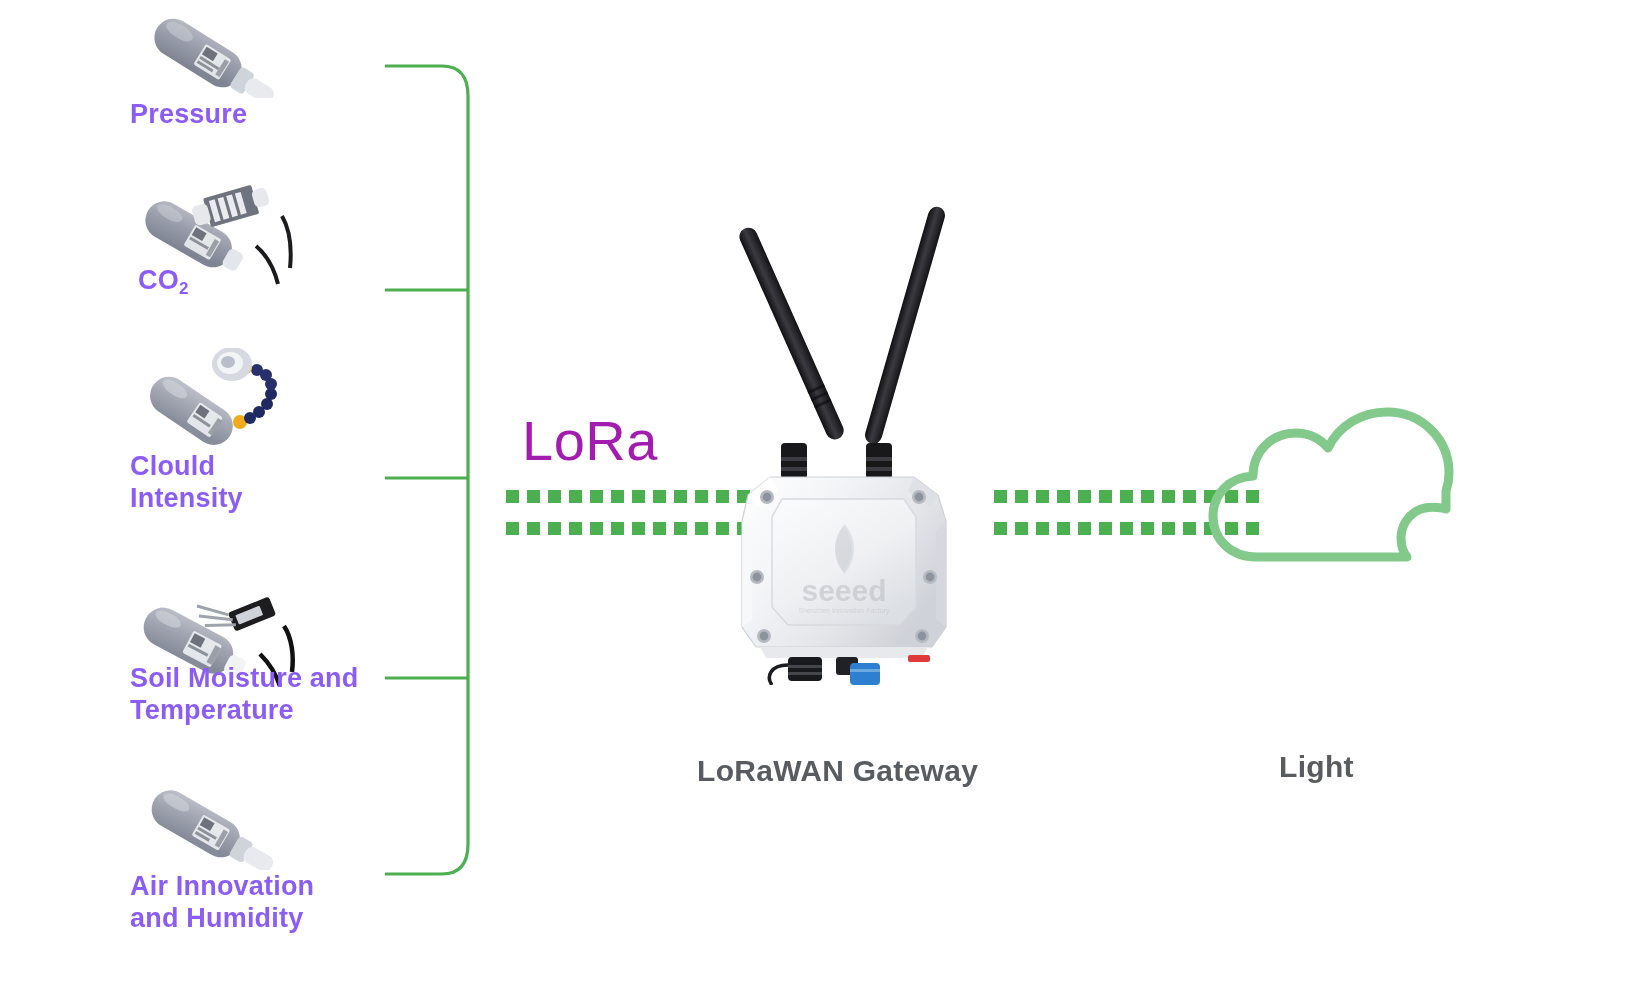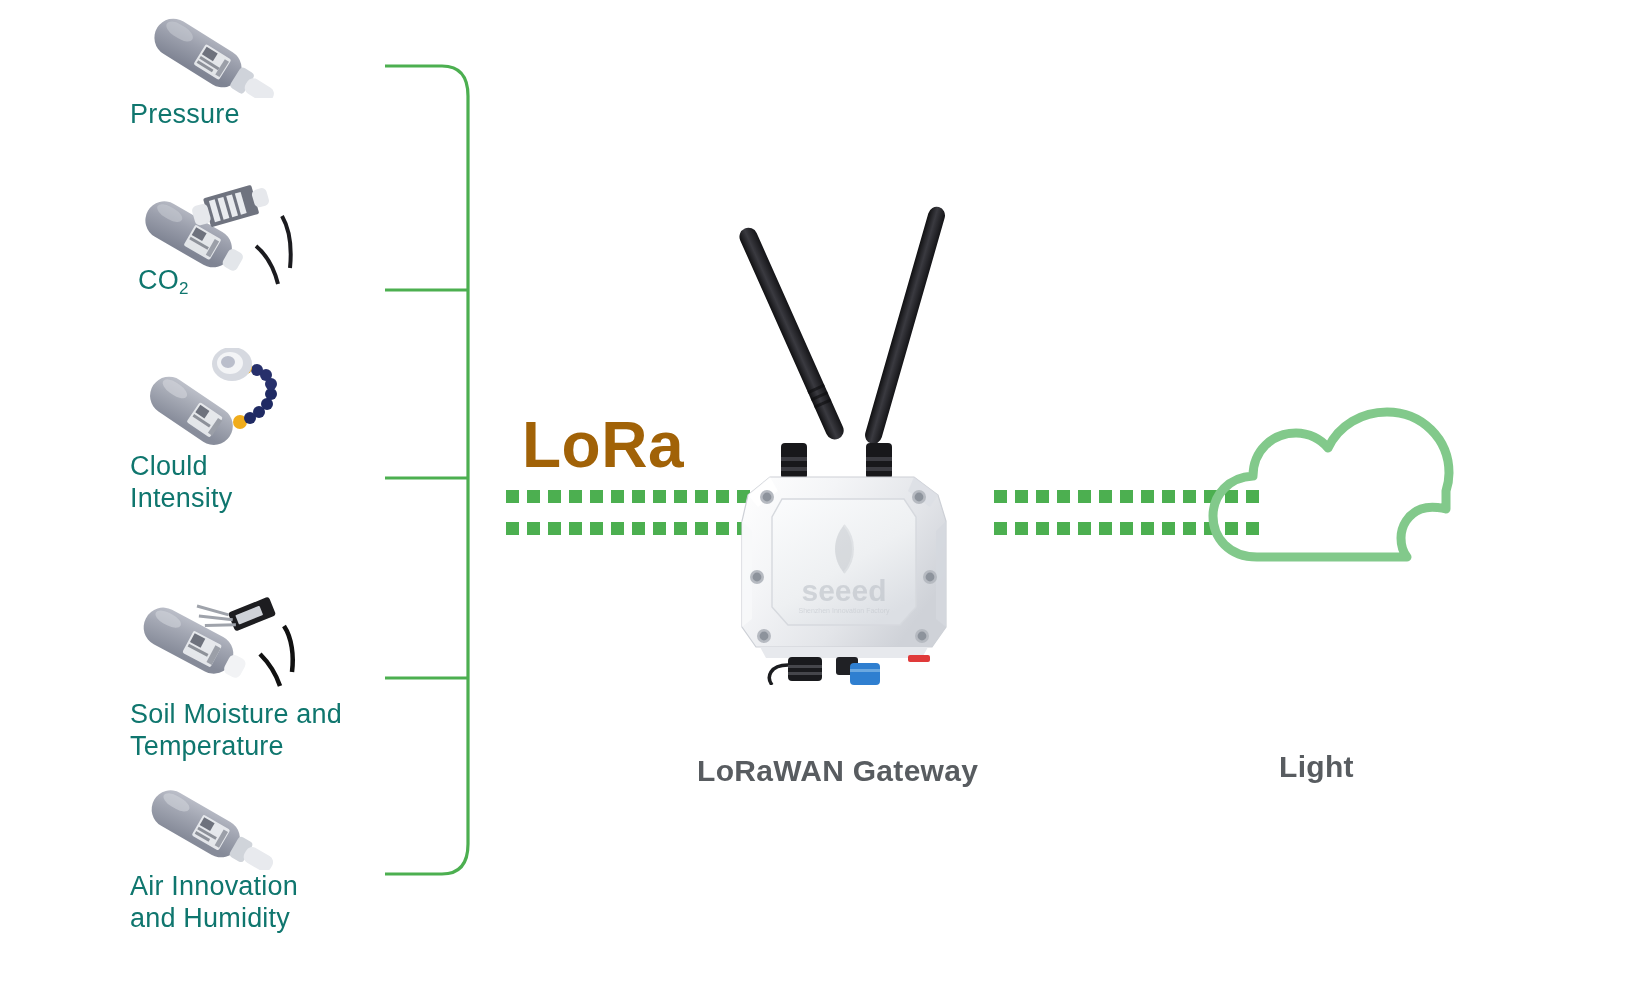--- a/index.html
+++ b/index.html
@@ -28,23 +28,23 @@
   }
   .sensor-img {
     position: absolute;
     pointer-events: none;
   }
   .sensor-label {
     position: absolute;
     font-family: "Liberation Sans", sans-serif;
     font-size: 27px;
     line-height: 32px;
-    color: #0f766e;
+    color: #8b5cf6;
     letter-spacing: 0.2px;
-    font-weight: 400;
+    font-weight: 700;
     white-space: pre-line;
   }
   .sensor-label sub {
     font-size: 17px;
     vertical-align: baseline;
     position: relative;
     top: 5px;
   }
 
   
@@ -52,23 +52,23 @@
     position: absolute;
     left: 360px;
     top: 40px;
     pointer-events: none;
   }
 
   
   .link-label {
     position: absolute;
     font-family: "Liberation Sans", sans-serif;
-    font-size: 64px;
-    font-weight: 700;
-    color: #a16207;
+    font-size: 56px;
+    font-weight: 400;
+    color: #a21caf;
     letter-spacing: 0.5px;
     white-space: nowrap;
   }
   .dotline {
     position: absolute;
     height: 13px;
     display: flex;
     gap: 8px;
   }
   .dotline i {
@@ -232,21 +232,21 @@
       <path d="M 128 74 C 138 84 144 94 148 106" stroke="#111" stroke-width="4.5" fill="none"></path>
       <g transform="rotate(-22 120 34)">
         <rect x="98" y="24" rx="3" width="44" height="20" fill="#1d1d20"></rect>
         <rect x="104" y="29" width="26" height="10" rx="1" fill="#cfd2d8"></rect>
         <path d="M 98 26 L 72 6" stroke="#9fa3ab" stroke-width="3"></path>
         <path d="M 100 32 L 70 16" stroke="#9fa3ab" stroke-width="3"></path>
         <path d="M 101 38 L 72 27" stroke="#9fa3ab" stroke-width="3"></path>
       </g>
       <path d="M 152 46 C 160 58 162 76 160 92" stroke="#111" stroke-width="4.5" fill="none"></path>
     </svg>
-    <div class="sensor-label" style="left:130px; top:698px;">Soil Moisture and
+    <div class="sensor-label" style="left:130px; top:662px;">Soil Moisture and
 Temperature</div>
   </div>
 
   <div class="sensor-node">
     <svg class="sensor-img" style="left:138px; top:778px;" width="150" height="92" viewBox="0 0 150 92">
       <defs>
         <linearGradient id="bodyG5" x1="0" y1="0" x2="0.3" y2="1">
           <stop offset="0%" stop-color="#bfc2cc"></stop>
           <stop offset="45%" stop-color="#a3a7b3"></stop>
           <stop offset="100%" stop-color="#868b99"></stop>

